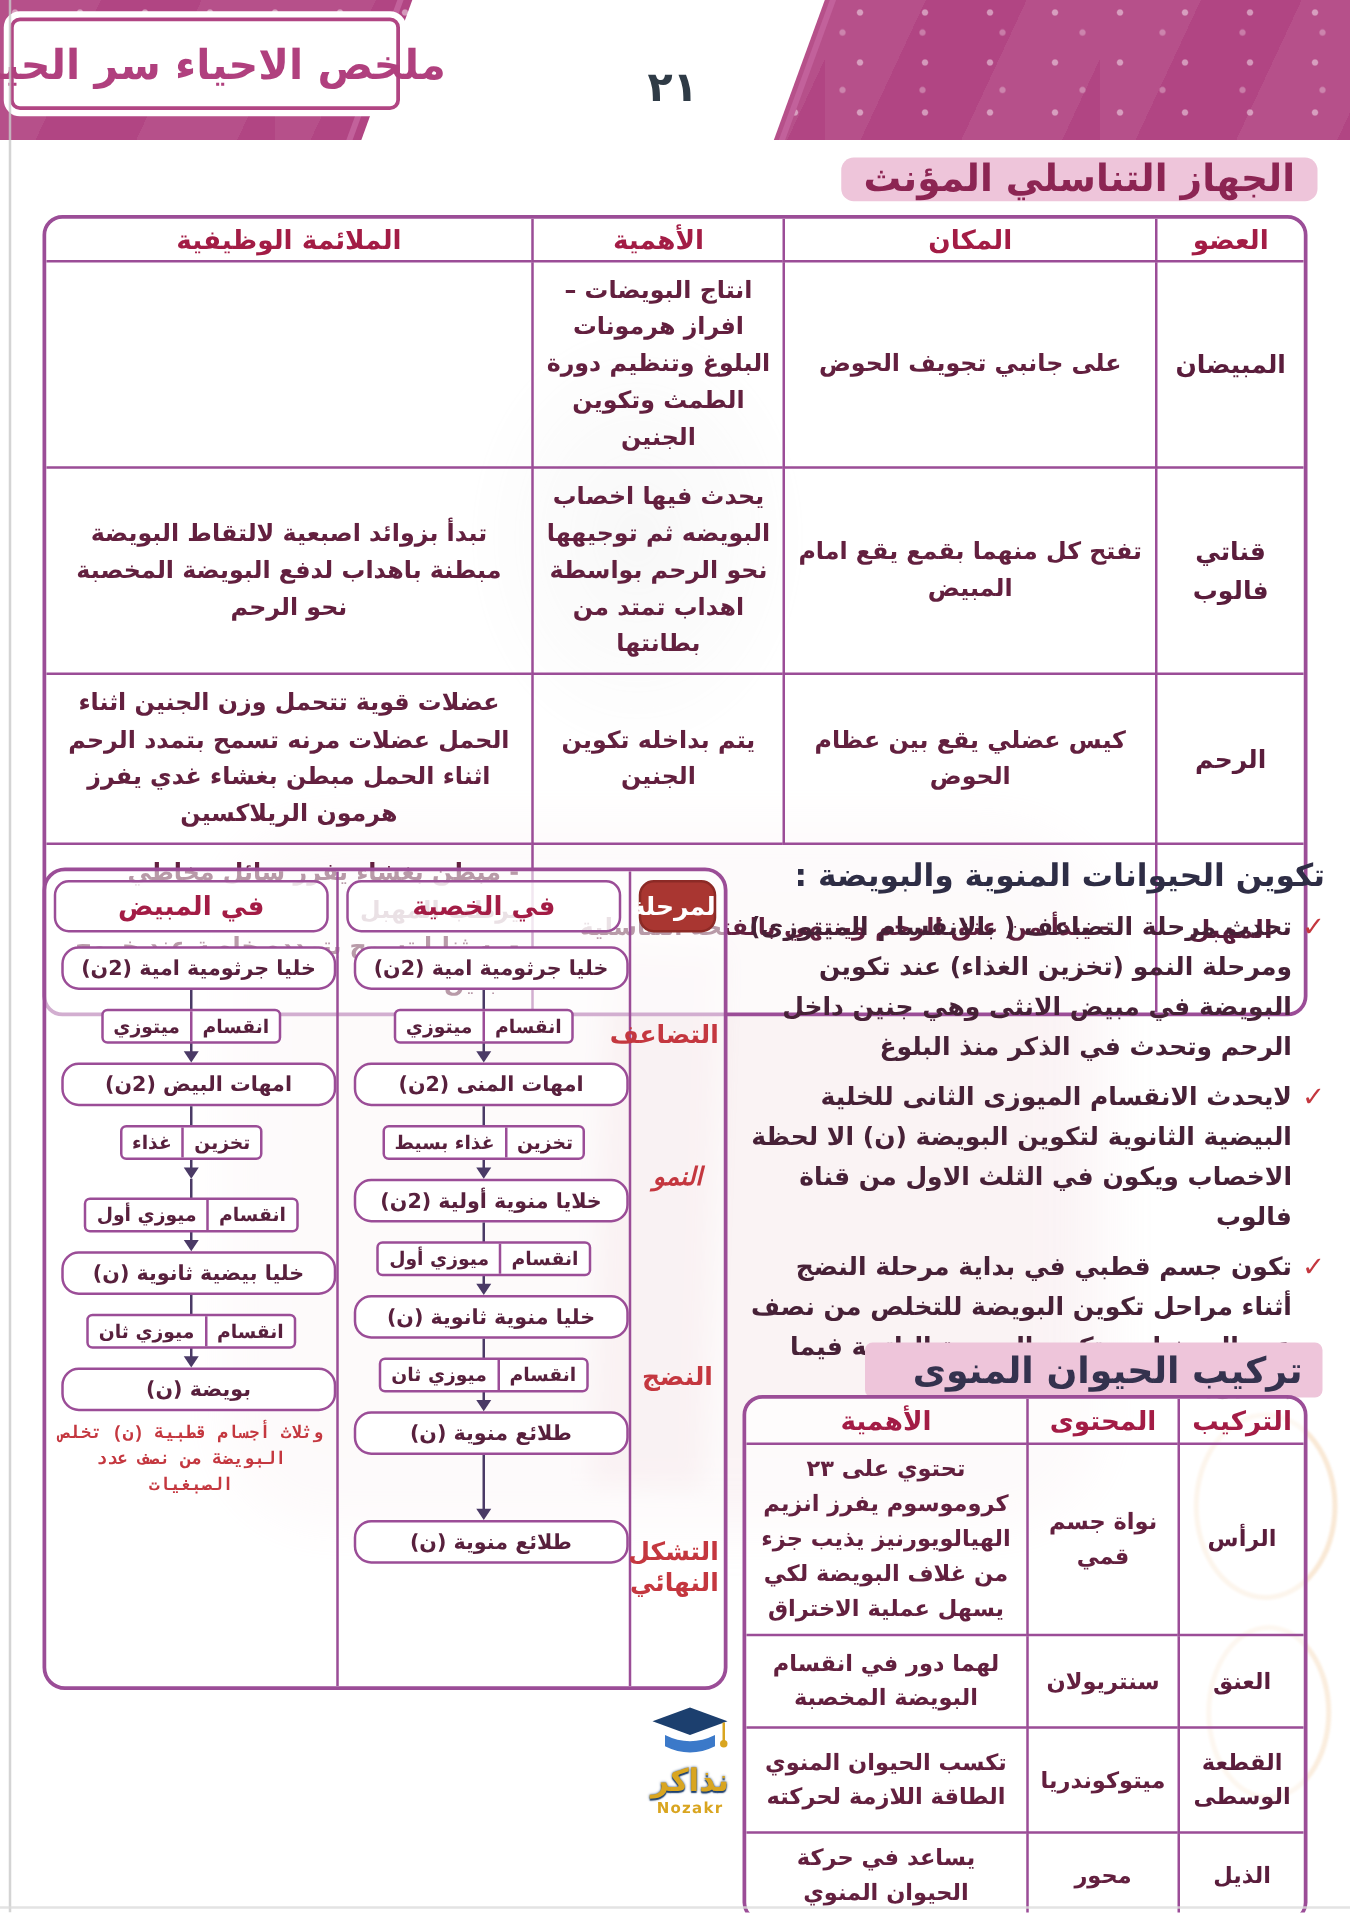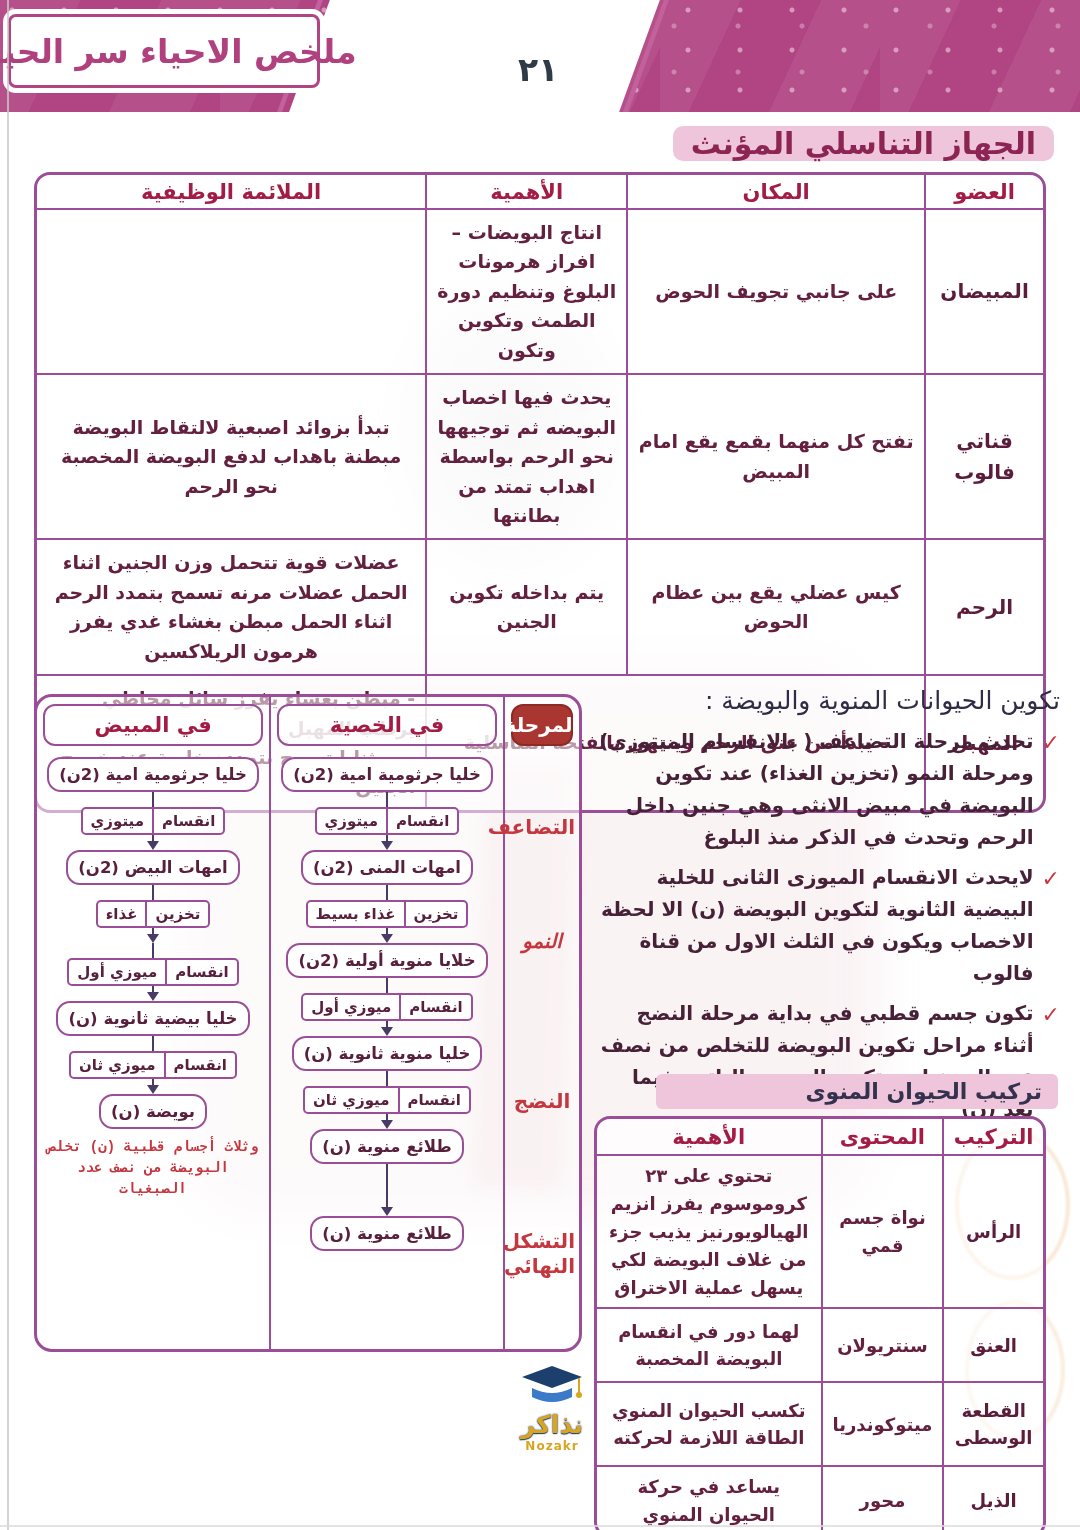--- a/index.html
+++ b/index.html
@@ -45,62 +45,62 @@
     color:#b0407e; font-weight:bold; font-size:33px; white-space:nowrap;
   }
   .page-number { position:absolute; left:518px; top:50px; font-size:33px; font-weight:bold; color:#2f3b46; }
 
   
   .sec-pill {
     position:absolute; background:#eec5da; color:#8c2553;
     font-weight:bold; font-size:30px; padding:0 18px; border-radius:10px;
   }
   .pill-female { top:126px; right:26px; }
-  .bar-sperm { top:1074px; right:22px; width:402px; text-align:right; color:#34324e; font-size:22px; border-radius:6px; padding:5px 16px; }
+  .bar-sperm { top:1074px; right:22px; width:366px; text-align:right; color:#34324e; font-size:29px; border-radius:6px; padding:5px 16px; }
 
   
   .tbl-wrap { position:absolute; border:3px solid #9b4d97; border-radius:16px; overflow:hidden; background:rgba(255,255,255,.55); }
   .tbl1 { top:172px; right:34px; width:1012px; }
   .tbl3 { top:1116px; right:34px; width:452px; }
   table { width:100%; border-collapse:collapse; }
   th, td { border:2px solid #9b4d97; text-align:center; vertical-align:middle; }
   th { color:#a31c45; font-weight:bold; font-size:21px; padding:4px 6px; background:rgba(255,255,255,.35); }
   td { color:#63203f; font-weight:bold; font-size:19px; line-height:1.55; padding:8px 10px; }
   tr > *:first-child { border-right:none; }
   tr > *:last-child { border-left:none; }
   tr:first-child > * { border-top:none; }
   tr:last-child > * { border-bottom:none; }
   .organ-cell { font-size:20px; color:#5a1d3c; }
   .adapt-lines span { display:block; text-align:right; }
   .tbl3 td { font-size:18px; padding:6px 8px; }
 
   
   .gametes { position:absolute; top:686px; right:20px; width:464px; }
-  .gametes-title { font-size:25px; font-weight:normal; color:#2e2d45; margin-bottom:10px; text-align:right; }
+  .gametes-title { font-size:25px; font-weight:bold; color:#2e2d45; margin-bottom:10px; text-align:right; }
   .bullet { display:flex; gap:8px; margin-bottom:8px; text-align:right; color:#472137; font-weight:bold; font-size:20px; line-height:1.6; }
   .bullet .check { color:#c4373f; font-size:22px; flex:0 0 auto; }
 
   
   .flowchart {
     position:absolute; top:694px; left:34px; width:548px; height:658px;
     border:3px solid #9b4d97; border-radius:18px; overflow:hidden;
     display:flex; background:rgba(255,255,255,.55);
   }
   .fc-col { height:100%; }
   .fc-col:not(:last-child) { border-left:2.5px solid #9b4d97; }
   .fc-stage { width:76px; position:relative; }
   .fc-testis { width:234px; }
   .fc-ovary { flex:1; }
   .fc-head {
     height:42px; margin:7px 6px 3px; border:2.5px solid #9b4d97; border-radius:12px;
     display:flex; align-items:center; justify-content:center;
     color:#a31c45; font-weight:bold; font-size:21px; background:rgba(255,255,255,.7);
   }
   .fc-stage .fc-head { background:#a93631; border-color:#8c2a26; color:#ffffff; font-size:20px; }
-  .fc-chain { display:flex; flex-direction:column; align-items:center; padding-top:8px; }
+  .fc-chain { display:flex; flex-direction:column; padding-top:8px; }
   .fc-box {
     border:2px solid #9b4d97; border-radius:14px; background:#ffffff;
     color:#58203d; font-weight:bold; font-size:16.5px; text-align:center;
     padding:6px 10px; max-width:95%;
   }
   .fc-arrow { position:relative; width:100%; height:58px; display:flex; align-items:center; justify-content:center; }
   .fc-arrow::before { content:""; position:absolute; left:50%; top:0; bottom:2px; width:0; border-left:2px solid #4a3a66; transform:translateX(-1px); }
   .fc-arrow::after { content:""; position:absolute; left:50%; bottom:0; transform:translateX(-50%); border:6px solid transparent; border-top:9px solid #4a3a66; border-bottom:none; }
   .fc-albl { position:relative; z-index:1; display:flex; background:#ffffff; border:2px solid #9b4d97; border-radius:5px; color:#58203d; font-weight:bold; font-size:15px; }
   .fc-albl span { padding:3px 8px; white-space:nowrap; }
@@ -151,21 +151,21 @@
       <tbody>
           <tr style="height:34px">
         <th>العضو</th>
         <th>المكان</th>
         <th>الأهمية</th>
         <th>الملائمة الوظيفية</th>
       </tr>
       <tr style="height:140px">
         <td class="organ-cell">المبيضان</td>
         <td>على جانبي تجويف الحوض</td>
-        <td>انتاج البويضات – افراز هرمونات البلوغ وتنظيم دورة الطمث وتكوين وتكون</td>
+        <td>انتاج البويضات – افراز هرمونات البلوغ وتنظيم دورة الطمث وتكوين الجنين</td>
         <td></td>
       </tr>
       <tr style="height:152px">
         <td class="organ-cell">قناتي فالوب</td>
         <td>تفتح كل منهما بقمع يقع امام المبيض</td>
         <td>يحدث فيها اخصاب البويضه ثم توجيهها نحو الرحم بواسطة اهداب تمتد من بطانتها</td>
         <td>تبدأ بزوائد اصبعية لالتقاط البويضة مبطنة باهداب لدفع البويضة المخصبة نحو الرحم</td>
       </tr>
       <tr style="height:100px">
         <td class="organ-cell">الرحم</td>

